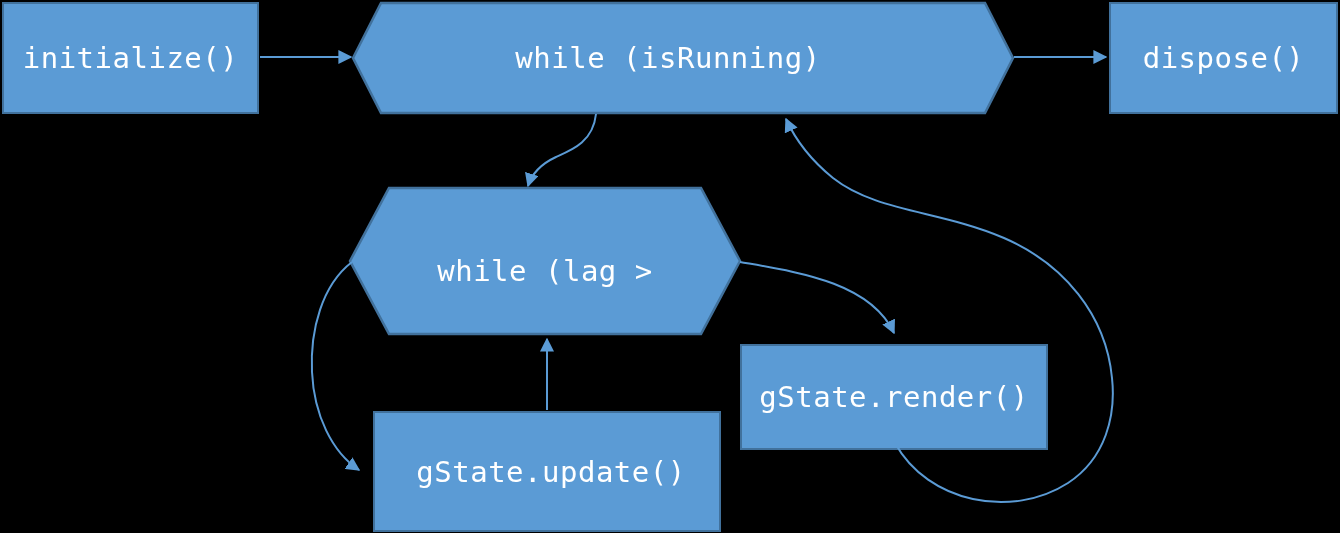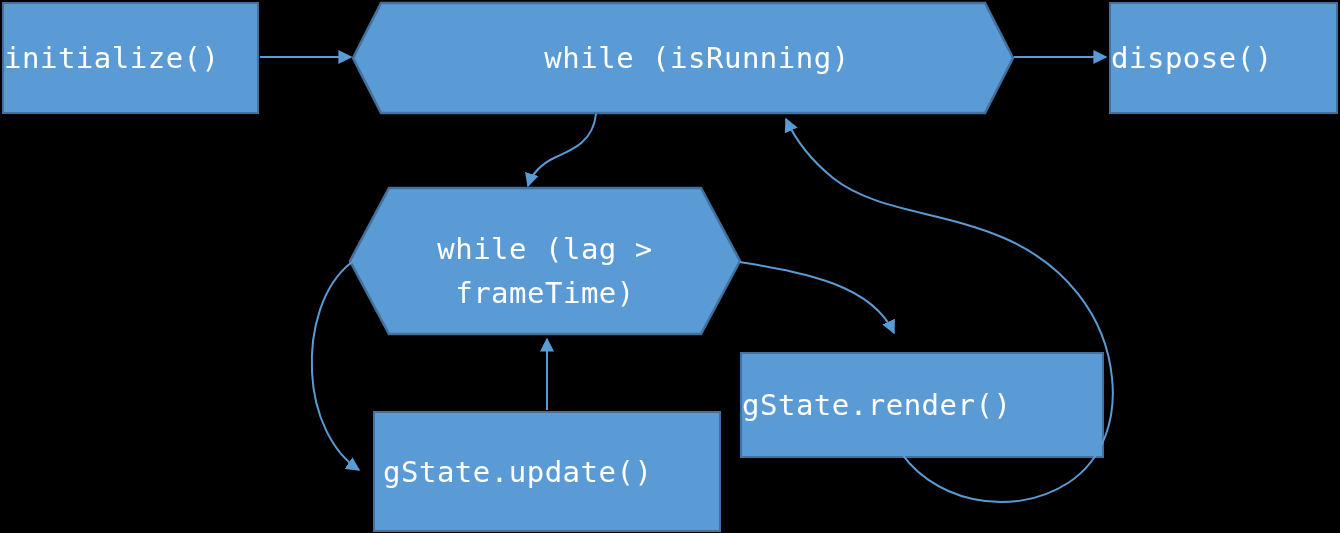--- a/index.html
+++ b/index.html
@@ -35,21 +35,21 @@
     stroke: var(--arrow);
     stroke-width: 2;
   }
   .arrowhead { fill: var(--arrow); }
   .node-rect {
     position: absolute;
     background: var(--node-fill);
     border: 2.5px solid var(--node-border);
     display: flex;
     align-items: center;
-    justify-content: flex-start;
+    justify-content: center;
     z-index: 1;
   }
   .node-label-overlay {
     position: absolute;
     display: flex;
     flex-direction: column;
     align-items: center;
     justify-content: center;
     z-index: 3;
     pointer-events: none;
@@ -57,23 +57,23 @@
   .node-text {
     color: var(--text);
     font-size: 29px;
     letter-spacing: 0.5px;
     line-height: 44px;
     white-space: pre;
     text-align: center;
   }
   .n-initialize { left: 2px;    top: 2px;   width: 257px; height: 112px; }
   .n-dispose    { left: 1109px; top: 2px;   width: 229px; height: 112px; }
-  .n-render     { left: 740px;  top: 352px; width: 364px; height: 106px; }
+  .n-render     { left: 740px;  top: 344px; width: 308px; height: 106px; }
   .n-update     { left: 373px;  top: 411px; width: 348px; height: 121px; padding-left: 8px; }
-  .l-mainloop   { left: 367px;  top: 2px;   width: 660px; height: 112px; }
+  .l-mainloop   { left: 338px;  top: 2px;   width: 660px; height: 112px; }
   .l-innerloop  { left: 350px;  top: 187px; width: 390px; height: 168px; }
 </style>
 </head>
 <body>
 
 <div class="canvas">
 
   <div class="node-rect n-initialize">
     <span class="node-text">initialize()</span>
   </div>
@@ -104,16 +104,15 @@
     <path class="edge" marker-end="url(#ah)" d="M 547 410 L 547 339"></path>
     <path class="edge" marker-end="url(#ah)" d="M 740 262 C 797 272 870 282 894 333"></path>
     <path class="edge" marker-end="url(#ah)" d="M 895 443 C 928 503 1012 519 1068 483 C 1106 458 1116 415 1112 378 C 1106 315 1064 264 1004 238 C 942 211 876 212 833 178 C 812 161 796 141 786 119"></path>
   </svg>
 
   <div class="node-label-overlay l-mainloop">
     <span class="node-text">while (isRunning)</span>
   </div>
   <div class="node-label-overlay l-innerloop">
     <span class="node-text">while (lag &gt;</span>
-    <span class="node-text">frameTime)</span>
   </div>
 
 </div>
 
 </body></html>

